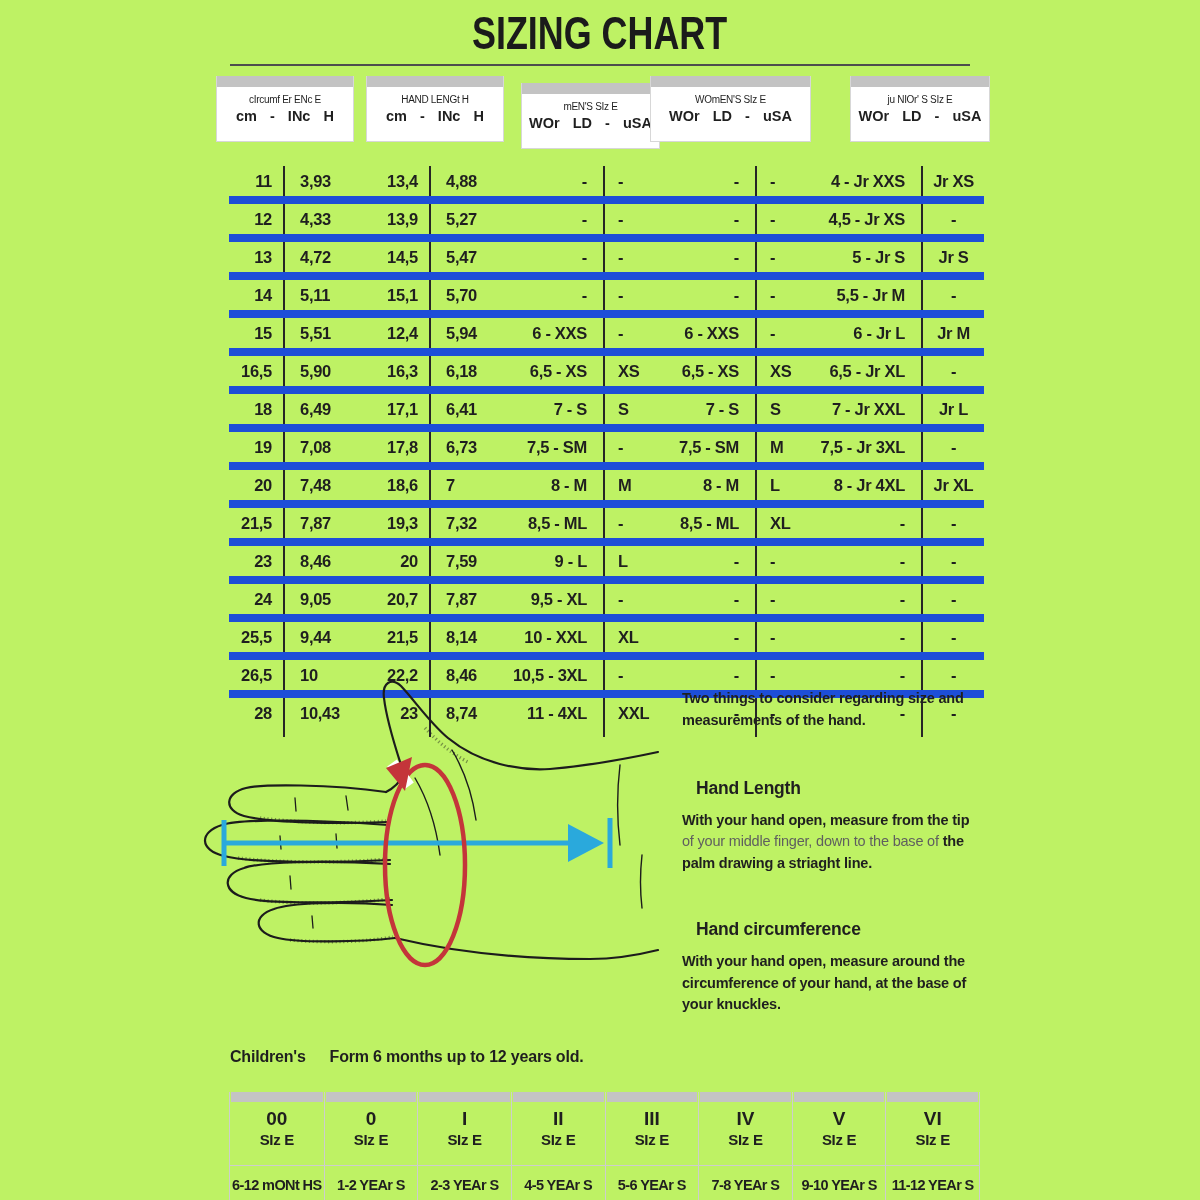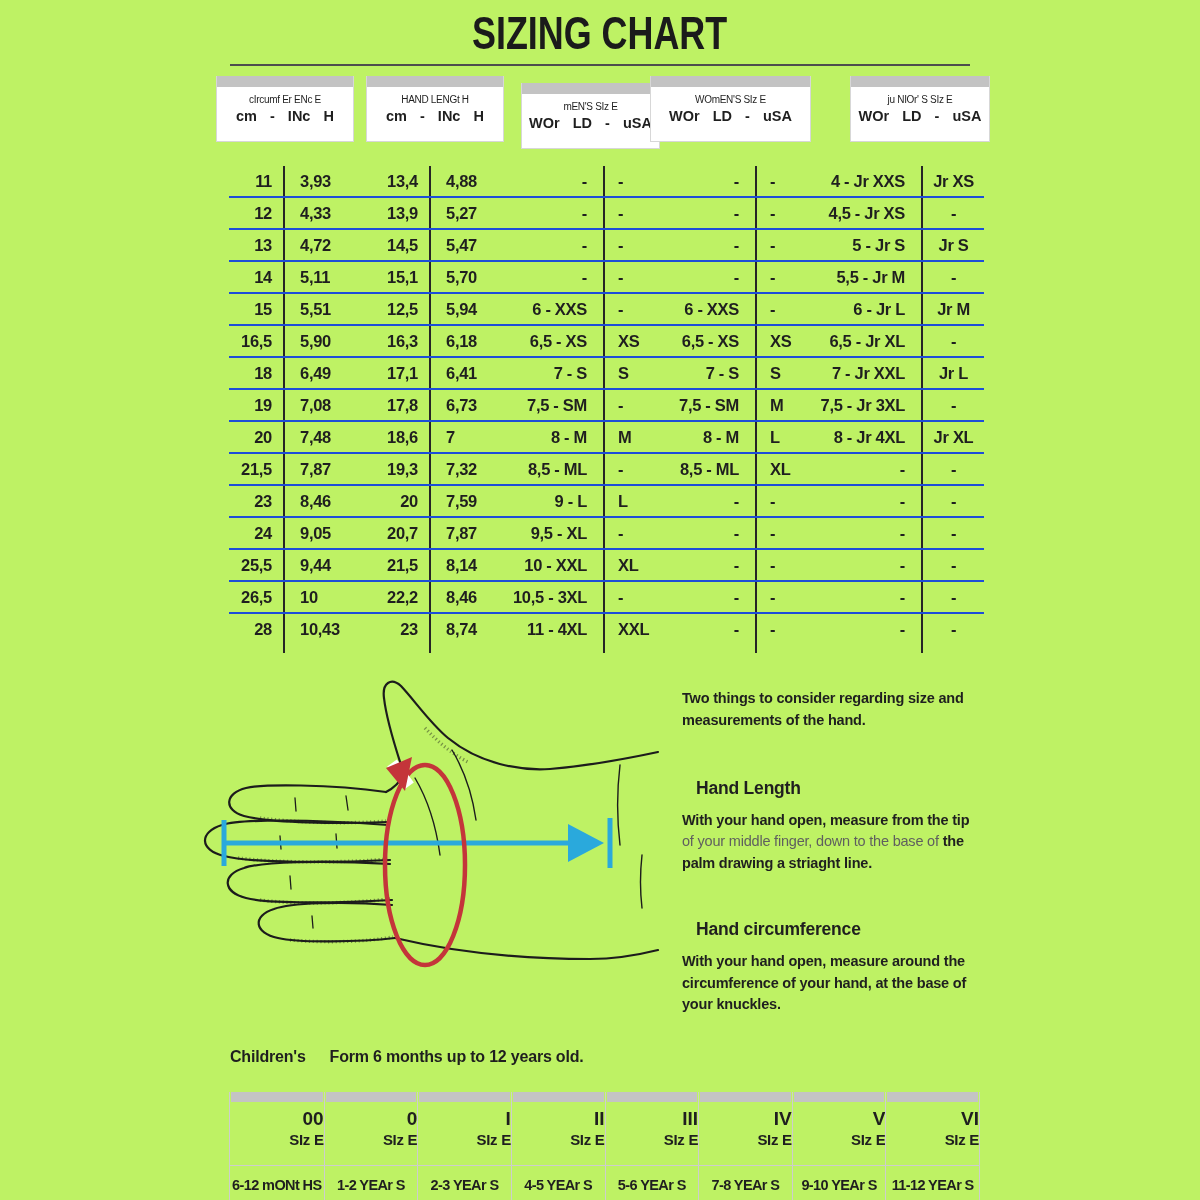--- a/index.html
+++ b/index.html
@@ -19,21 +19,21 @@
   .hbox .hname{font-size:10px;font-weight:400;letter-spacing:-0.3px;margin-top:7px;white-space:nowrap;}
   .hbox .hunits{font-size:14.5px;font-weight:700;word-spacing:9px;margin-top:3px;white-space:nowrap;}
   .hbox1{left:216px;width:138px;}
   .hbox2{left:366px;width:138px;}
   .hbox3{left:521px;width:139px;margin-top:7px;}
   .hbox4{left:650px;width:161px;}
   .hbox5{left:850px;width:140px;}
   
   .stable{position:absolute;left:229px;top:166px;width:755px;}
   .srow{display:grid;grid-template-columns:56px 70px 76px 70px 104px 60px 92px 56px 110px 61px;
-    height:30px;align-items:center;border-bottom:2px solid #1d4ed8;
+    height:30px;align-items:center;border-bottom:8px solid #1d4ed8;
     font-size:16.5px;font-weight:600;letter-spacing:-0.3px;white-space:nowrap;}
   .srow.last{border-bottom:none;}
   .srow.tail{height:9px;border-bottom:none;}
   .cell{height:100%;display:flex;align-items:center;box-sizing:border-box;}
   .cell.r{justify-content:flex-end;padding-right:11px;}
   .cell.rw{justify-content:flex-end;padding-right:16px;}
   .cell.l{justify-content:flex-start;padding-left:15px;}
   .cell.lu{justify-content:flex-start;padding-left:13px;}
   .cell.ctr{justify-content:center;}
   .cell.dv{border-right:2px solid #262626;}
@@ -49,21 +49,21 @@
   .n-para.lastp{margin-bottom:0;}
   
   .children-label-row{position:absolute;left:230px;top:1048px;display:flex;gap:24px;
     font-size:16px;font-weight:700;letter-spacing:-0.2px;}
   .ctable{position:absolute;left:229px;top:1092px;width:751px;display:grid;
     grid-template-columns:repeat(8,1fr);
     border-left:1px solid #cdcdcd;border-right:1px solid #cdcdcd;border-bottom:1px solid #cdcdcd;box-sizing:border-box;}
   .ccol{box-sizing:border-box;}
   .ccol + .ccol{border-left:1px solid #cdcdcd;}
   .ccol .bar{height:10px;background:#c4c4c4;margin:0 1px;}
-  .ccol .chead{height:58px;text-align:right;padding-top:5px;}
+  .ccol .chead{height:58px;text-align:center;padding-top:5px;}
   .ccol .csize{font-size:19px;font-weight:700;line-height:1.25;}
   .ccol .cword{font-size:15px;font-weight:700;letter-spacing:-0.3px;}
   .ccol .cage{border-top:1px solid #cdcdcd;height:39px;line-height:39px;text-align:center;
     font-size:14.5px;font-weight:700;letter-spacing:-0.6px;white-space:nowrap;}
 </style>
 </head>
 <body>
 
 <div class="page">
 
@@ -141,21 +141,21 @@
         <div class="cell rw dv">-</div>
         <div class="cell lu">-</div>
         <div class="cell rw dv">-</div>
         <div class="cell lu">-</div>
         <div class="cell rw dv">5,5 - Jr M</div>
         <div class="cell ctr">-</div>
       </div>
       <div class="srow">
         <div class="cell r dv b">15</div>
         <div class="cell l">5,51</div>
-        <div class="cell r dv b">12,5</div>
+        <div class="cell r dv b">12,4</div>
         <div class="cell l">5,94</div>
         <div class="cell rw dv">6 - XXS</div>
         <div class="cell lu">-</div>
         <div class="cell rw dv">6 - XXS</div>
         <div class="cell lu">-</div>
         <div class="cell rw dv">6 - Jr L</div>
         <div class="cell ctr">Jr M</div>
       </div>
       <div class="srow">
         <div class="cell r dv b">16,5</div>

